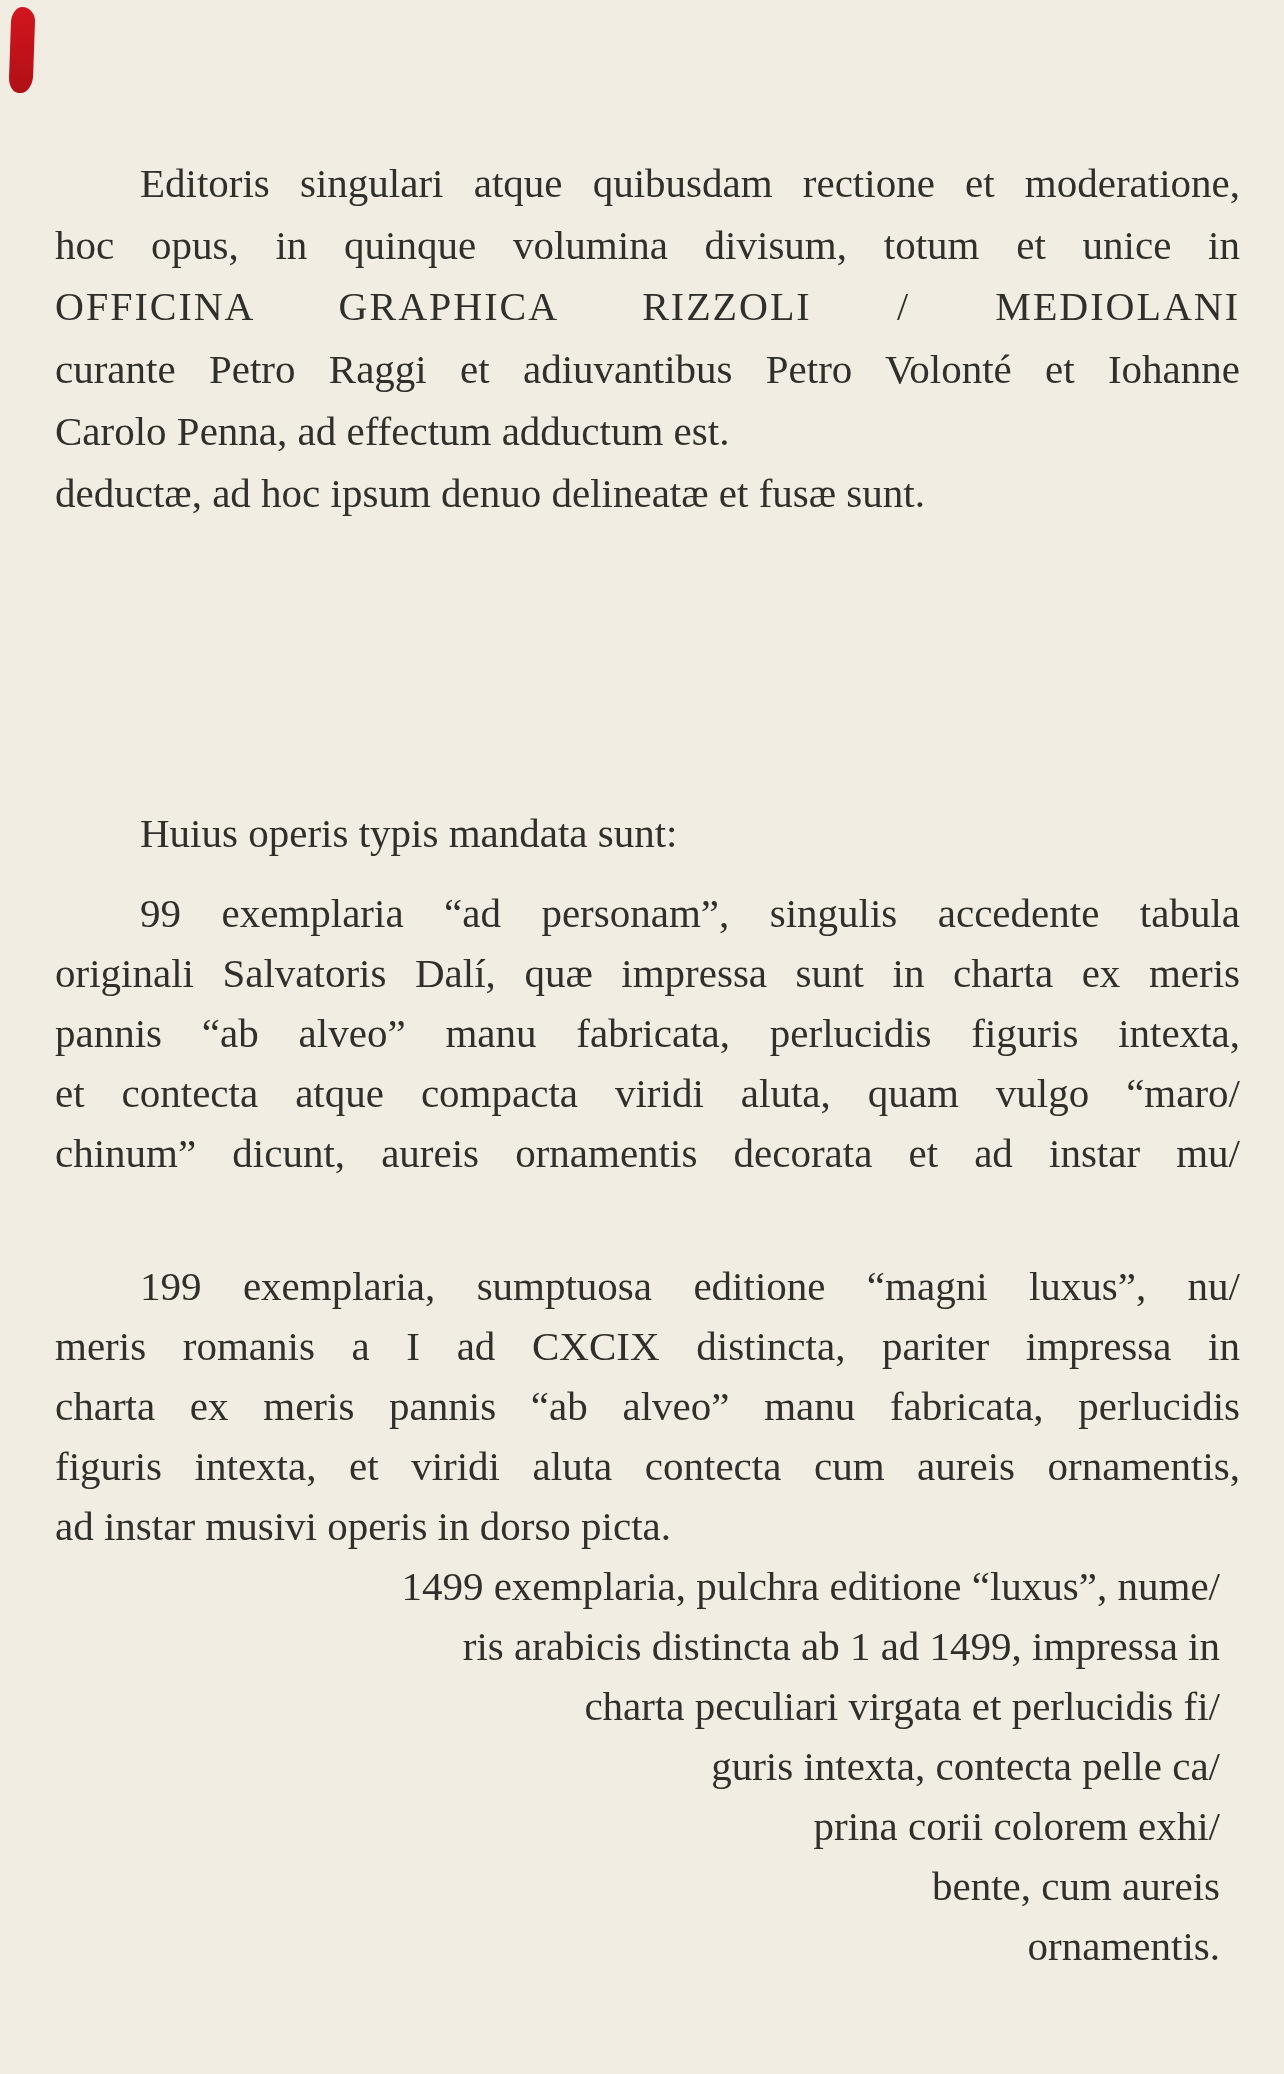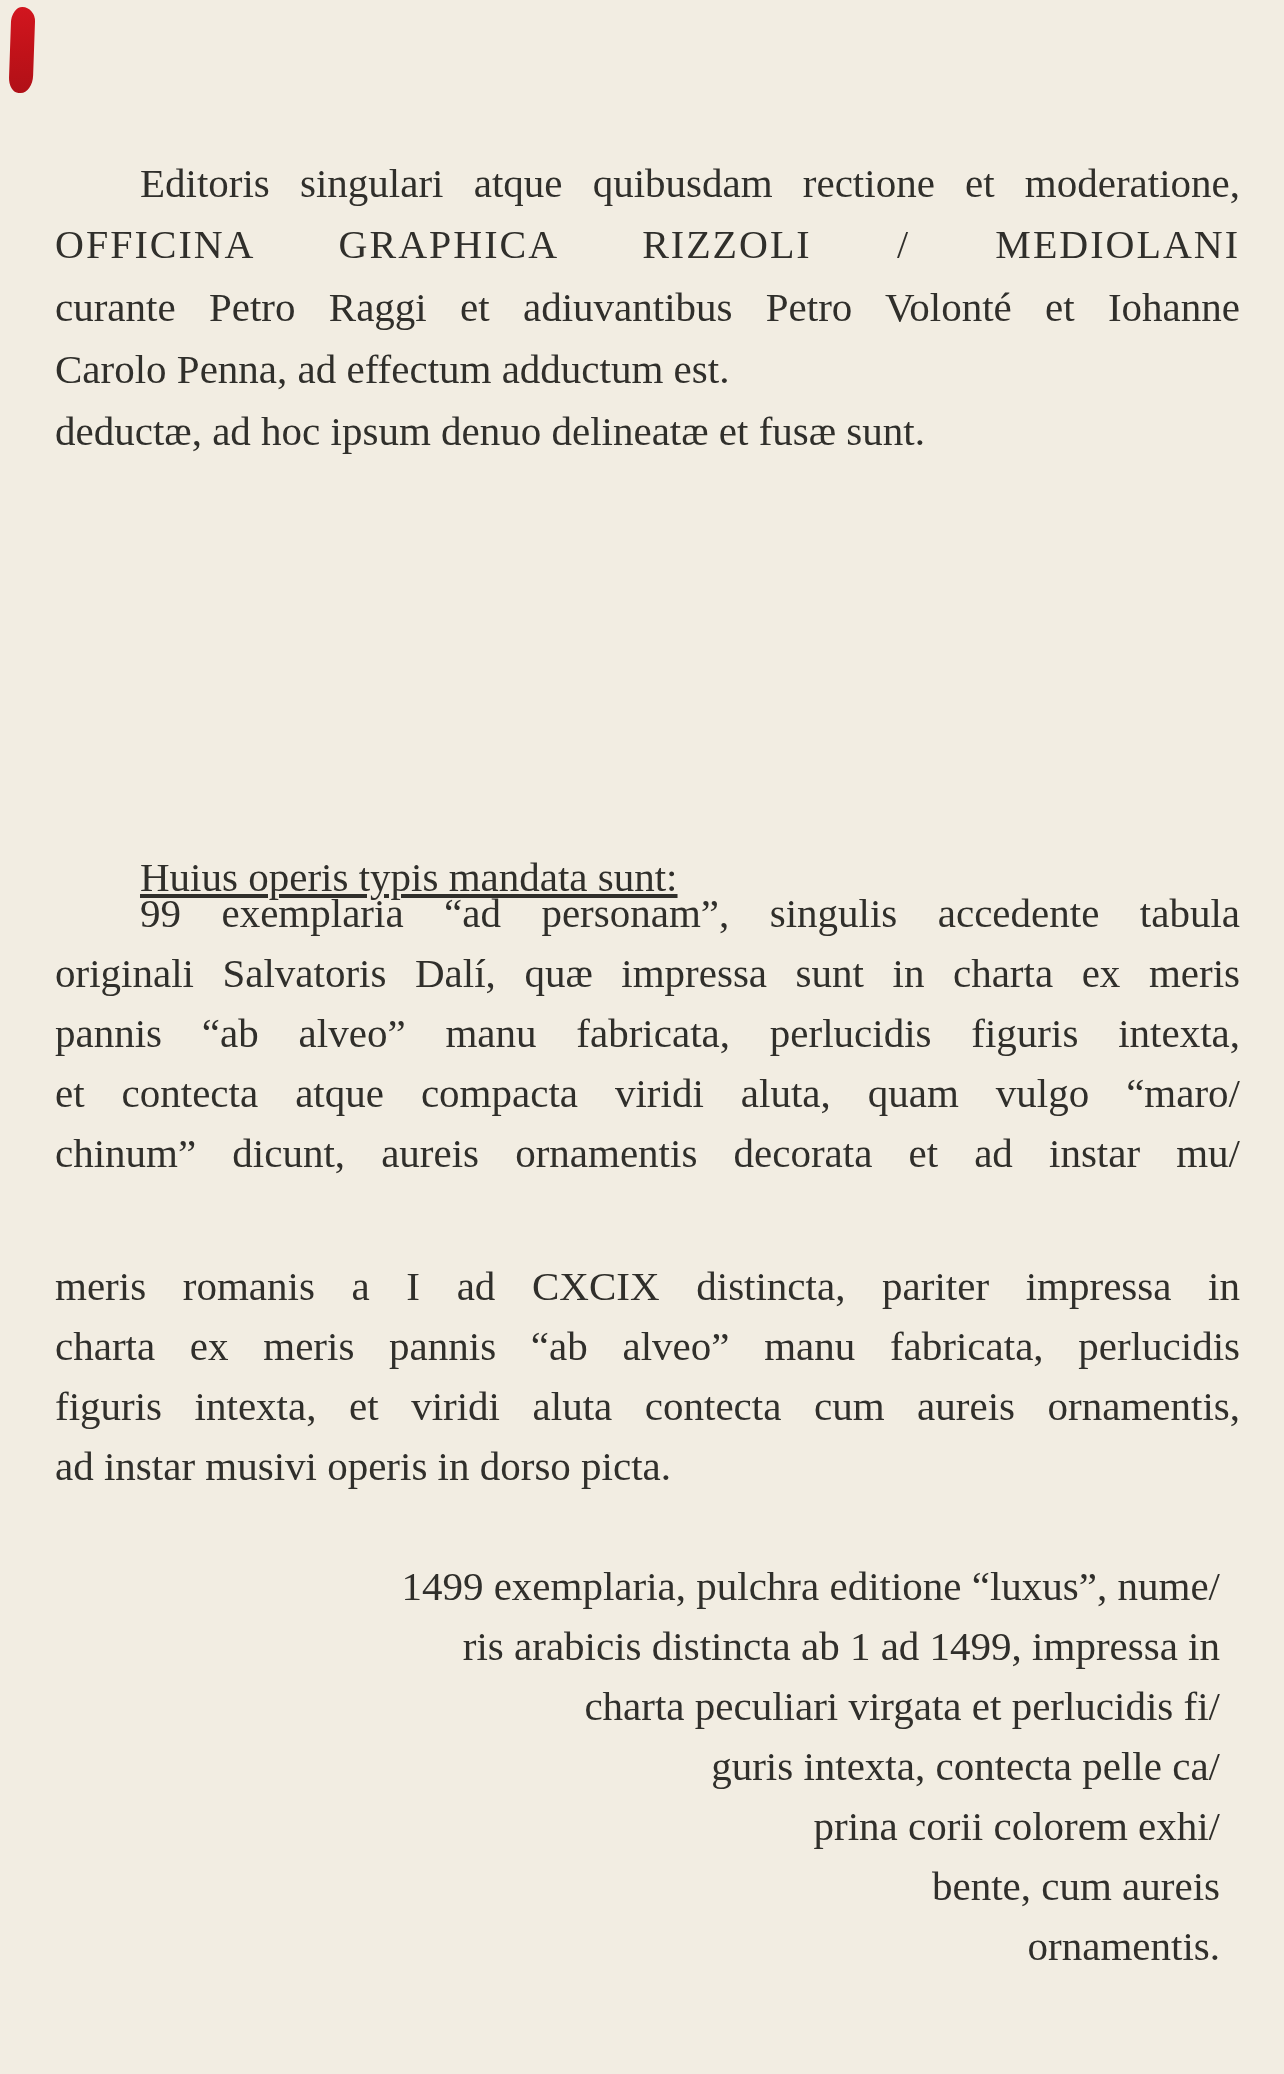--- a/index.html
+++ b/index.html
@@ -27,21 +27,21 @@
     transform: rotate(2deg);
   }
   .block {
     position: absolute;
     left: 55px;
     width: 1185px;
     font-size: 41px;
     line-height: 62px;
   }
   .block-a   { top: 152px; }
-  .block-h   { top: 847px; line-height: 60px; text-decoration: underline; }
+  .block-h   { top: 803px; line-height: 60px; }
   .block-99  { top: 883px; line-height: 60px; }
   .block-199 { top: 1256px; line-height: 60px; }
   .block-1499 {
     top: 1556px;
     left: 20px;
     width: 1200px;
     line-height: 60px;
     text-align: right;
   }
   .line { height: 62px; overflow: hidden; white-space: normal; }
@@ -62,39 +62,41 @@
 </style>
 </head>
 <body>
 
 <div class="page">
 
   <div class="red-mark"></div>
 
   <div class="block block-a">
     <div class="line jl indent">Editoris singulari atque quibusdam rectione et moderatione,</div>
+    <div class="line jl">hoc opus, in quinque volumina divisum, totum et unice in</div>
     <div class="line jl caps">OFFICINA GRAPHICA RIZZOLI / MEDIOLANI</div>
     <div class="line jl">curante Petro Raggi et adiuvantibus Petro Volonté et Iohanne</div>
     <div class="line left">Carolo Penna, ad effectum adductum est.</div>
     <div class="line left">deductæ, ad hoc ipsum denuo delineatæ et fusæ sunt.</div>
   </div>
 
   <div class="block block-h">
     <div class="line left indent">Huius operis typis mandata sunt:</div>
   </div>
 
   <div class="block block-99">
     <div class="line jl indent">99 exemplaria “ad personam”, singulis accedente tabula</div>
     <div class="line jl">originali Salvatoris Dalí, quæ impressa sunt in charta ex meris</div>
     <div class="line jl">pannis “ab alveo” manu fabricata, perlucidis figuris intexta,</div>
     <div class="line jl">et contecta atque compacta viridi aluta, quam vulgo “maro/</div>
     <div class="line jl">chinum” dicunt, aureis ornamentis decorata et ad instar mu/</div>
   </div>
 
   <div class="block block-199">
+    <div class="line jl indent">199 exemplaria, sumptuosa editione “magni luxus”, nu/</div>
     <div class="line jl">meris romanis a I ad CXCIX distincta, pariter impressa in</div>
     <div class="line jl">charta ex meris pannis “ab alveo” manu fabricata, perlucidis</div>
     <div class="line jl">figuris intexta, et viridi aluta contecta cum aureis ornamentis,</div>
     <div class="line left">ad instar musivi operis in dorso picta.</div>
   </div>
 
   <div class="block block-1499">
     <div class="line">1499 exemplaria, pulchra editione “luxus”, nume/</div>
     <div class="line">ris arabicis distincta ab 1 ad 1499, impressa in</div>
     <div class="line">charta peculiari virgata et perlucidis fi/</div>

